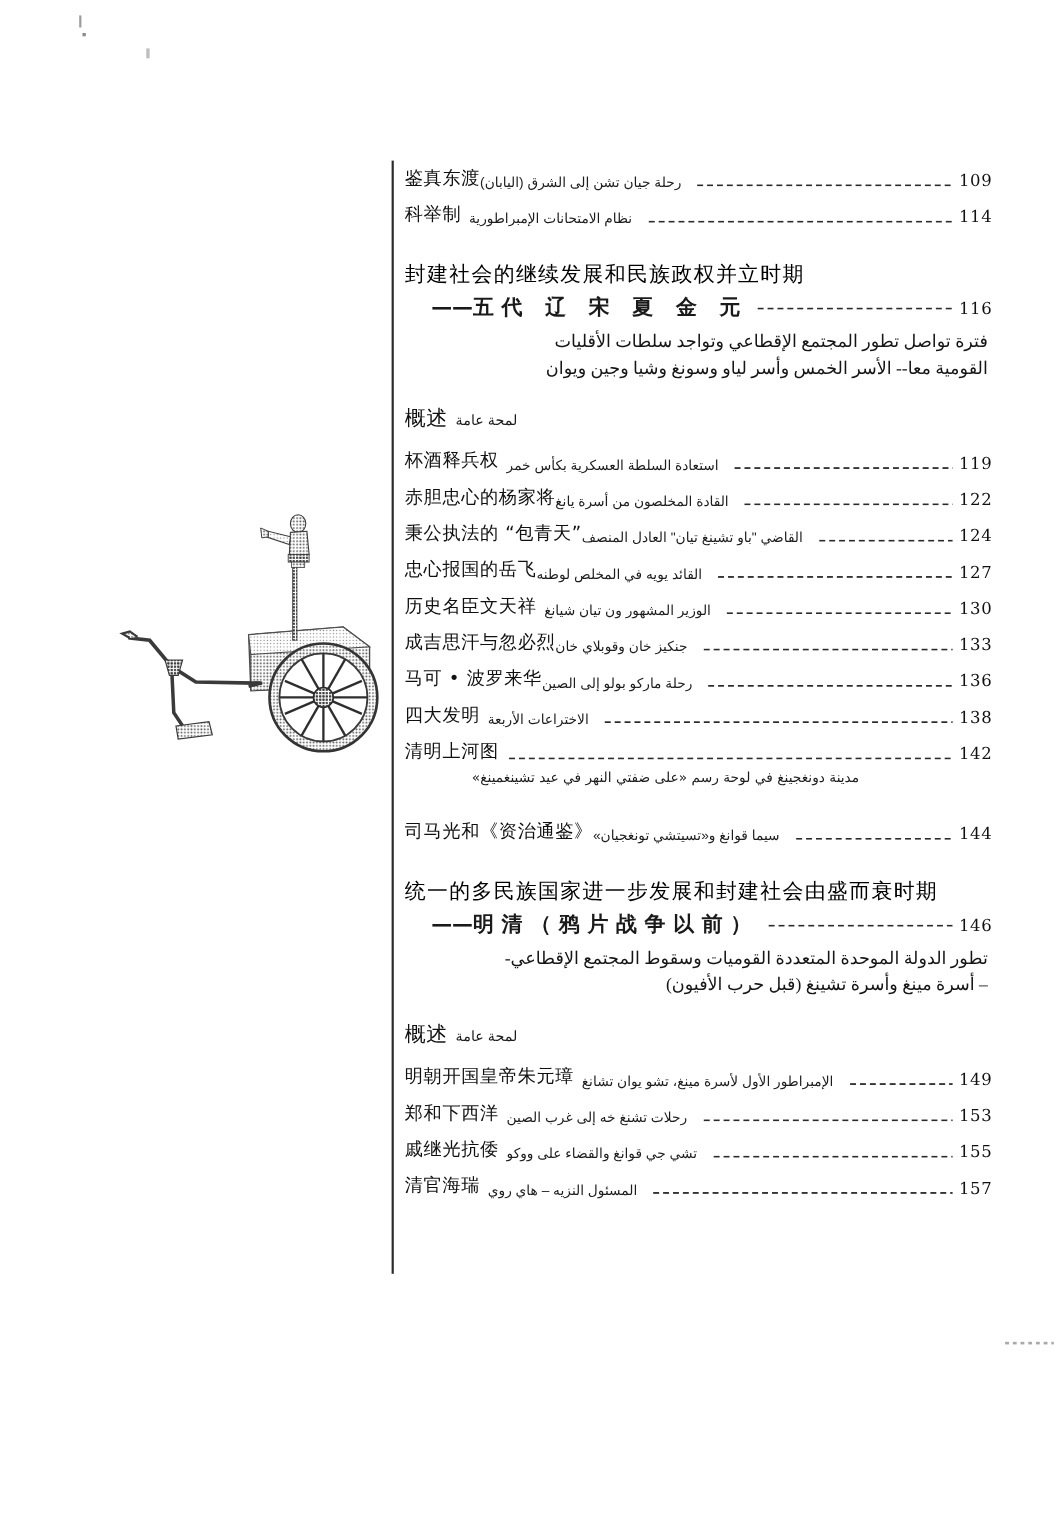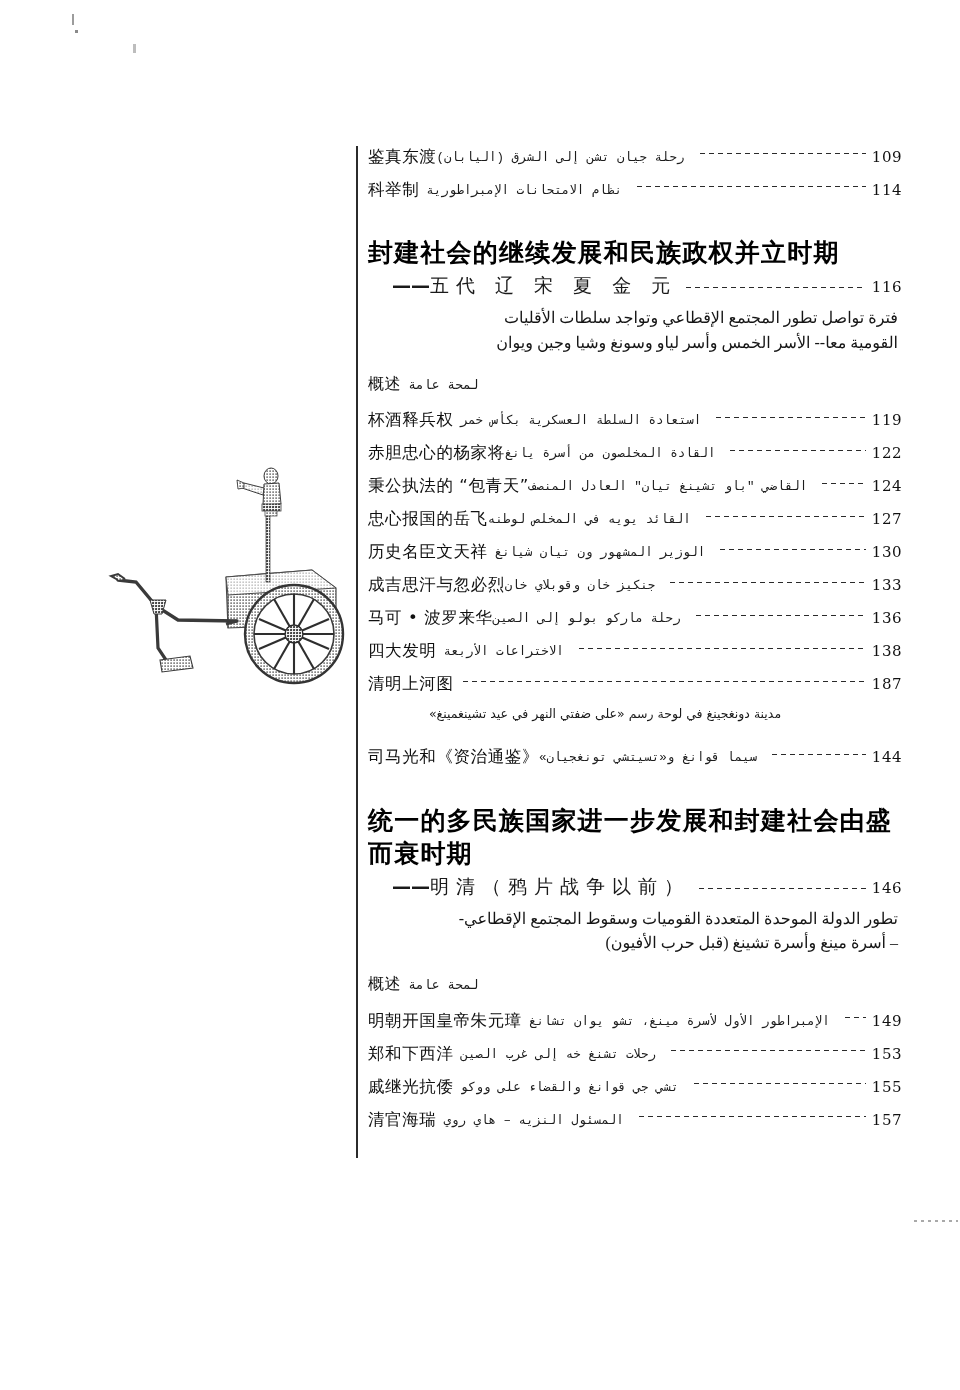--- a/index.html
+++ b/index.html
@@ -24,31 +24,31 @@
   
   #toc{
     position:absolute;left:356px;top:140px;width:546px;
   }
   #column-rule{
     position:absolute;left:356px;top:146px;width:2px;height:1012px;
     background:#2b2b2b;
   }
 
   .row{
-    display:flex;align-items:center;
+    display:flex;align-items:flex-end;
     padding-left:12px;
     white-space:nowrap;
   }
   .zh{
     font-size:16.5px;letter-spacing:.6px;color:#101010;
     font-family:"DejaVu Sans","Liberation Sans",sans-serif;
   }
   .ar{
     font-size:12.5px;color:#1c1c1c;direction:rtl;unicode-bidi:isolate;
-    font-family:Liberation Mono, monospace;
+    font-family:Liberation Sans, sans-serif;
     margin-right:6px;
   }
   .gapl{margin-left:7px;}
   .dots{
     flex:1 1 auto;min-width:10px;overflow:hidden;
     margin:0 6px 0 7px;position:relative;top:-3px;
     border-bottom:0;
     background-image:radial-gradient(#2a2a2a 42%,transparent 43%);
     background-size:9px 3px;background-repeat:repeat-x;
     background-position:left center;height:3px;
@@ -56,43 +56,43 @@
   .pg{
     font-size:15px;color:#111;min-width:30px;text-align:right;
     font-family:"DejaVu Serif","Liberation Serif",serif;letter-spacing:.5px;
   }
 
   .entry{height:33px;}
 
   
   .section{padding-left:12px;}
   .sec-line1{
-    font-size:25px;letter-spacing:1.2px;color:#000;font-weight:700;
+    font-size:19px;letter-spacing:1.2px;color:#000;font-weight:400;
     padding-bottom:4px;
   }
   .sec-line2{
     display:flex;align-items:baseline;padding-left:24px;
   }
   .sec-dash{
     font-size:19px;letter-spacing:0;margin-right:0;font-weight:600;
   }
   .sec-dyn{
-    font-size:19px;letter-spacing:7px;font-weight:400;
+    font-size:19px;letter-spacing:7px;font-weight:700;
   }
   .sec-sub{
     direction:rtl;unicode-bidi:isolate;text-align:right;
     font-size:16px;line-height:1.55;padding-top:7px;padding-right:4px;
     color:#151515;
   }
   .sec-sub .l2{display:block;font-family:Liberation Serif, serif;}
 
   .overview{
     padding-left:12px;display:flex;align-items:baseline;height:30px;
   }
-  .overview .zh{font-size:16px;}
+  .overview .zh{font-size:19px;}
   .overview .ar{font-size:13px;}
 
   .sub-ar{
     direction:rtl;unicode-bidi:isolate;text-align:center;
     font-size:12.5px;padding-left:12px;padding-right:60px;
     height:30px;line-height:26px;
   }
 
   .spacer-lg{height:30px;}
   .spacer-md{height:18px;}
@@ -268,21 +268,21 @@
   <div class="row entry">
     <span class="zh">四大发明</span>
     <span class="ar gapl">الاختراعات الأربعة</span>
     <span class="dots"></span>
     <span class="pg">138</span>
   </div>
 
   <div class="row entry">
     <span class="zh">清明上河图</span>
     <span class="dots"></span>
-    <span class="pg">187</span>
+    <span class="pg">142</span>
   </div>
   <div class="sub-ar">مدينة دونغجينغ في لوحة رسم «على ضفتي النهر في عيد تشينغمينغ»</div>
 
   <div class="spacer-sm"></div>
 
   <div class="row entry">
     <span class="zh">司马光和《资治通鉴》</span>
     <span class="ar">سيما قوانغ و«تسيتشي تونغجيان»</span>
     <span class="dots"></span>
     <span class="pg">144</span>

